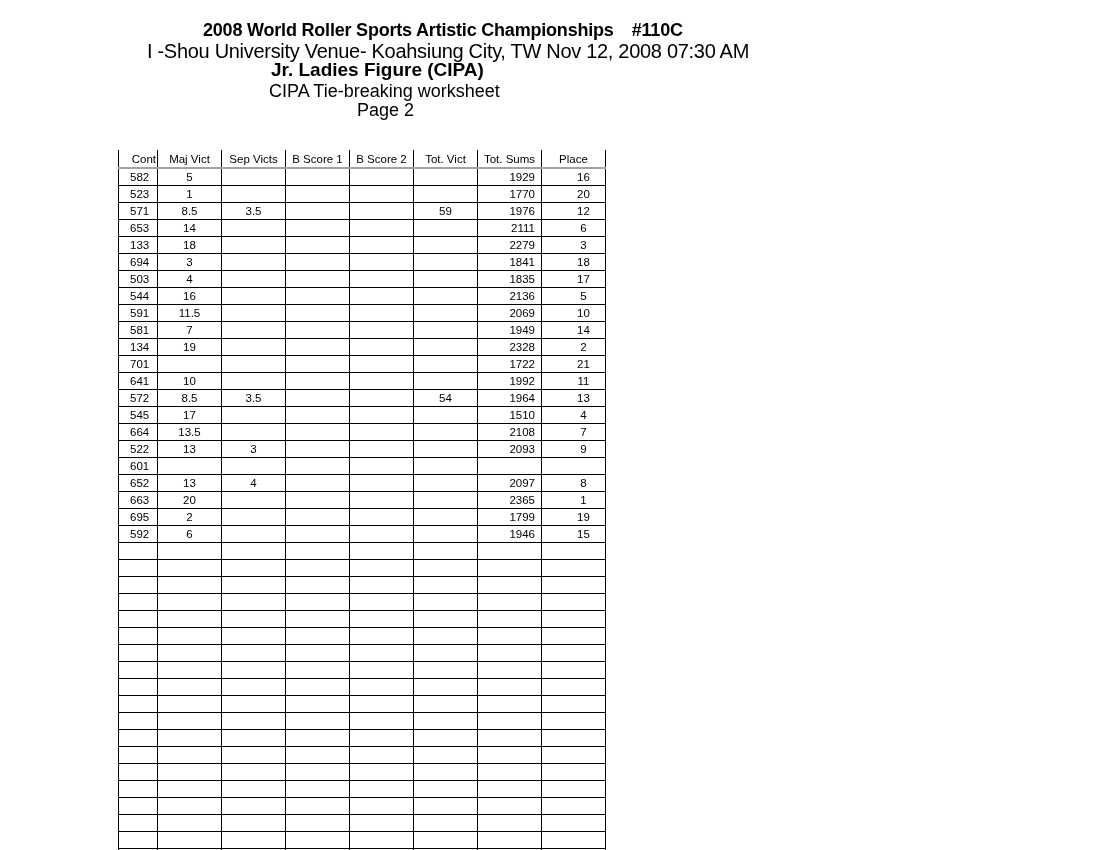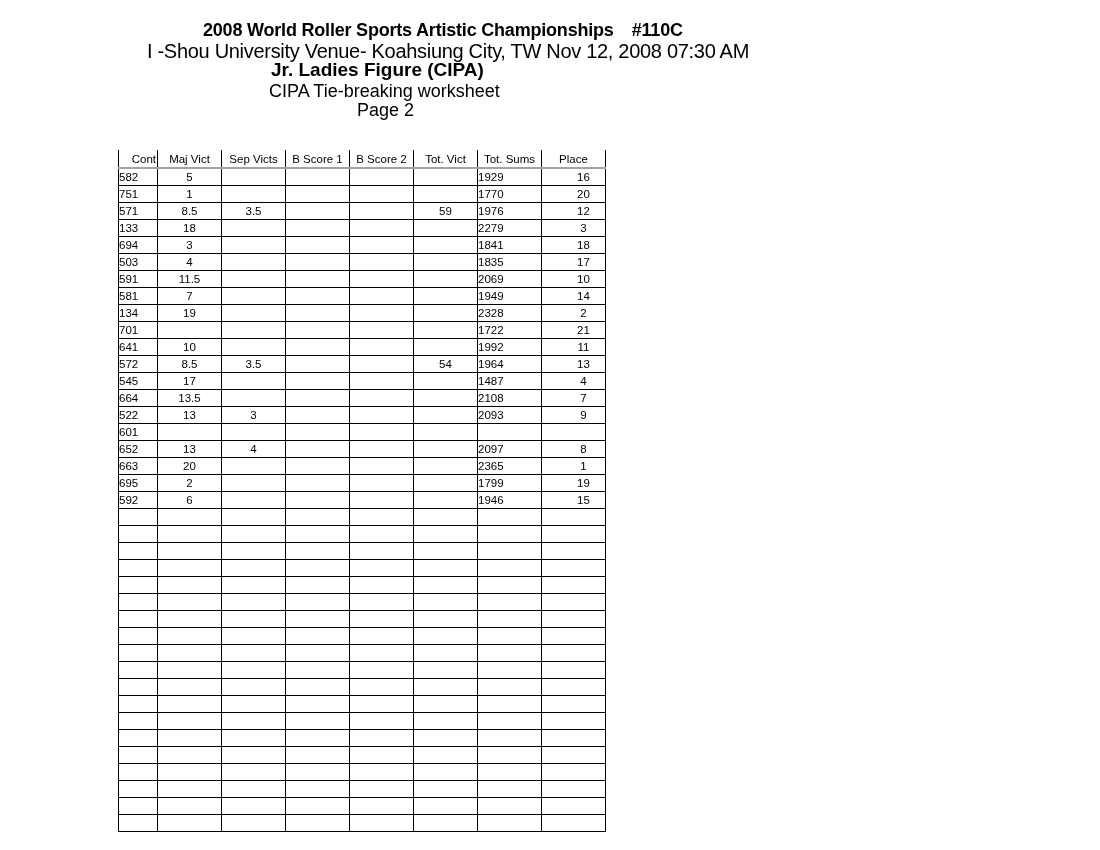--- a/index.html
+++ b/index.html
@@ -9,23 +9,23 @@
   #title .num { margin-left:18px; }
   #venue { left:147px; top:40px; font-size:20px; letter-spacing:-0.3px; }
   #event { left:271px; top:59px; font-size:19px; font-weight:bold; }
   #sub { left:269px; top:81px; font-size:18px; }
   #page { left:357px; top:100px; font-size:18px; }
   table { position:absolute; left:118px; top:150px; border-collapse:collapse; table-layout:fixed; }
   td, th { border:1px solid #000; padding:0; height:16px; font-size:11.5px; font-weight:normal; line-height:16px; overflow:hidden; white-space:nowrap; }
   th { height:17px; border-top:none; vertical-align:bottom; }
   tr.hrow th { border-bottom:2px solid #a3a3a3; }
   th.c0 { text-align:right; padding-right:1px; }
-  td.c0 { text-align:left; padding-left:0; }
+  td.c0 { text-align:left; padding-left:11px; }
   td.c1, td.c2, td.c5, th { text-align:center; }
-  td.c6 { text-align:left; padding-right:6px; }
+  td.c6 { text-align:right; padding-right:6px; }
   td.c7 { text-align:center; padding-left:20px; }
   col.w0 { width:39px; } col.w { width:64px; }
 </style>
 </head>
 <body>
 
 <div class="hdr" id="title"><span>2008 World Roller Sports Artistic Championships</span><span class="num">#110C</span></div>
 <div class="hdr" id="venue">I -Shou University Venue- Koahsiung City, TW  Nov 12, 2008  07:30 AM</div>
 <div class="hdr" id="event">Jr. Ladies Figure (CIPA)</div>
 <div class="hdr" id="sub">CIPA Tie-breaking worksheet</div>
@@ -59,40 +59,50 @@
         <td class="c0">582</td>
         <td class="c1">5</td>
         <td class="c2"></td>
         <td class="c3"></td>
         <td class="c4"></td>
         <td class="c5"></td>
         <td class="c6">1929</td>
         <td class="c7">16</td>
       </tr>
       <tr>
-        <td class="c0">751</td>
+        <td class="c0">523</td>
         <td class="c1">1</td>
         <td class="c2"></td>
         <td class="c3"></td>
         <td class="c4"></td>
         <td class="c5"></td>
         <td class="c6">1770</td>
         <td class="c7">20</td>
       </tr>
       <tr>
         <td class="c0">571</td>
         <td class="c1">8.5</td>
         <td class="c2">3.5</td>
         <td class="c3"></td>
         <td class="c4"></td>
         <td class="c5">59</td>
         <td class="c6">1976</td>
         <td class="c7">12</td>
       </tr>
       <tr>
+        <td class="c0">653</td>
+        <td class="c1">14</td>
+        <td class="c2"></td>
+        <td class="c3"></td>
+        <td class="c4"></td>
+        <td class="c5"></td>
+        <td class="c6">2111</td>
+        <td class="c7">6</td>
+      </tr>
+      <tr>
         <td class="c0">133</td>
         <td class="c1">18</td>
         <td class="c2"></td>
         <td class="c3"></td>
         <td class="c4"></td>
         <td class="c5"></td>
         <td class="c6">2279</td>
         <td class="c7">3</td>
       </tr>
       <tr>
@@ -107,20 +117,30 @@
       </tr>
       <tr>
         <td class="c0">503</td>
         <td class="c1">4</td>
         <td class="c2"></td>
         <td class="c3"></td>
         <td class="c4"></td>
         <td class="c5"></td>
         <td class="c6">1835</td>
         <td class="c7">17</td>
+      </tr>
+      <tr>
+        <td class="c0">544</td>
+        <td class="c1">16</td>
+        <td class="c2"></td>
+        <td class="c3"></td>
+        <td class="c4"></td>
+        <td class="c5"></td>
+        <td class="c6">2136</td>
+        <td class="c7">5</td>
       </tr>
       <tr>
         <td class="c0">591</td>
         <td class="c1">11.5</td>
         <td class="c2"></td>
         <td class="c3"></td>
         <td class="c4"></td>
         <td class="c5"></td>
         <td class="c6">2069</td>
         <td class="c7">10</td>
@@ -175,21 +195,21 @@
         <td class="c6">1964</td>
         <td class="c7">13</td>
       </tr>
       <tr>
         <td class="c0">545</td>
         <td class="c1">17</td>
         <td class="c2"></td>
         <td class="c3"></td>
         <td class="c4"></td>
         <td class="c5"></td>
-        <td class="c6">1487</td>
+        <td class="c6">1510</td>
         <td class="c7">4</td>
       </tr>
       <tr>
         <td class="c0">664</td>
         <td class="c1">13.5</td>
         <td class="c2"></td>
         <td class="c3"></td>
         <td class="c4"></td>
         <td class="c5"></td>
         <td class="c6">2108</td>

